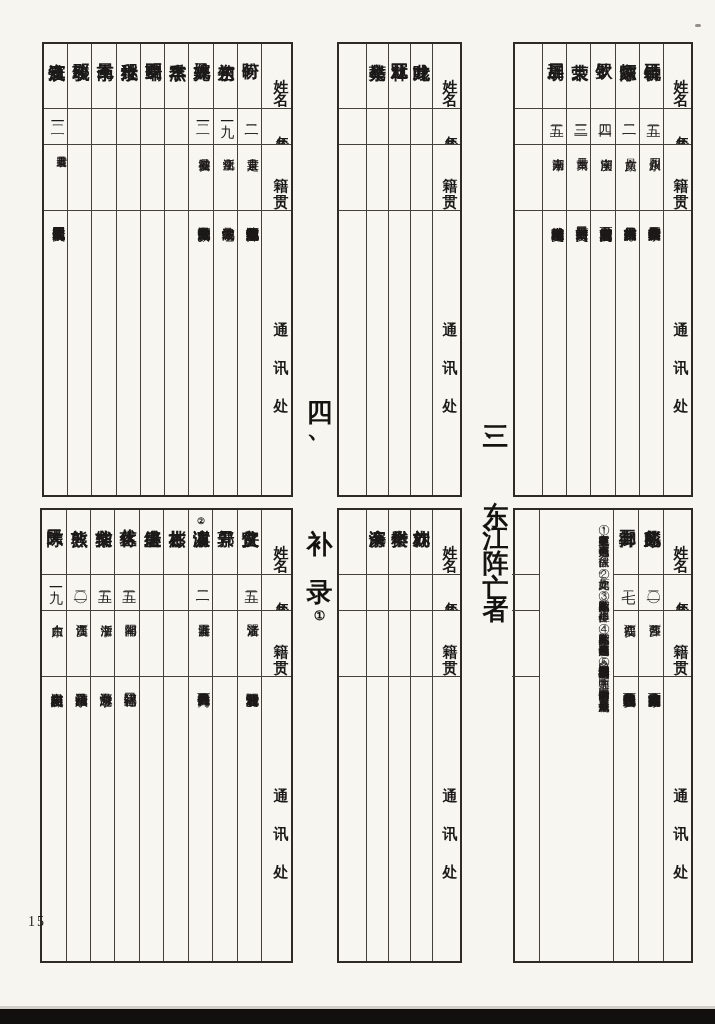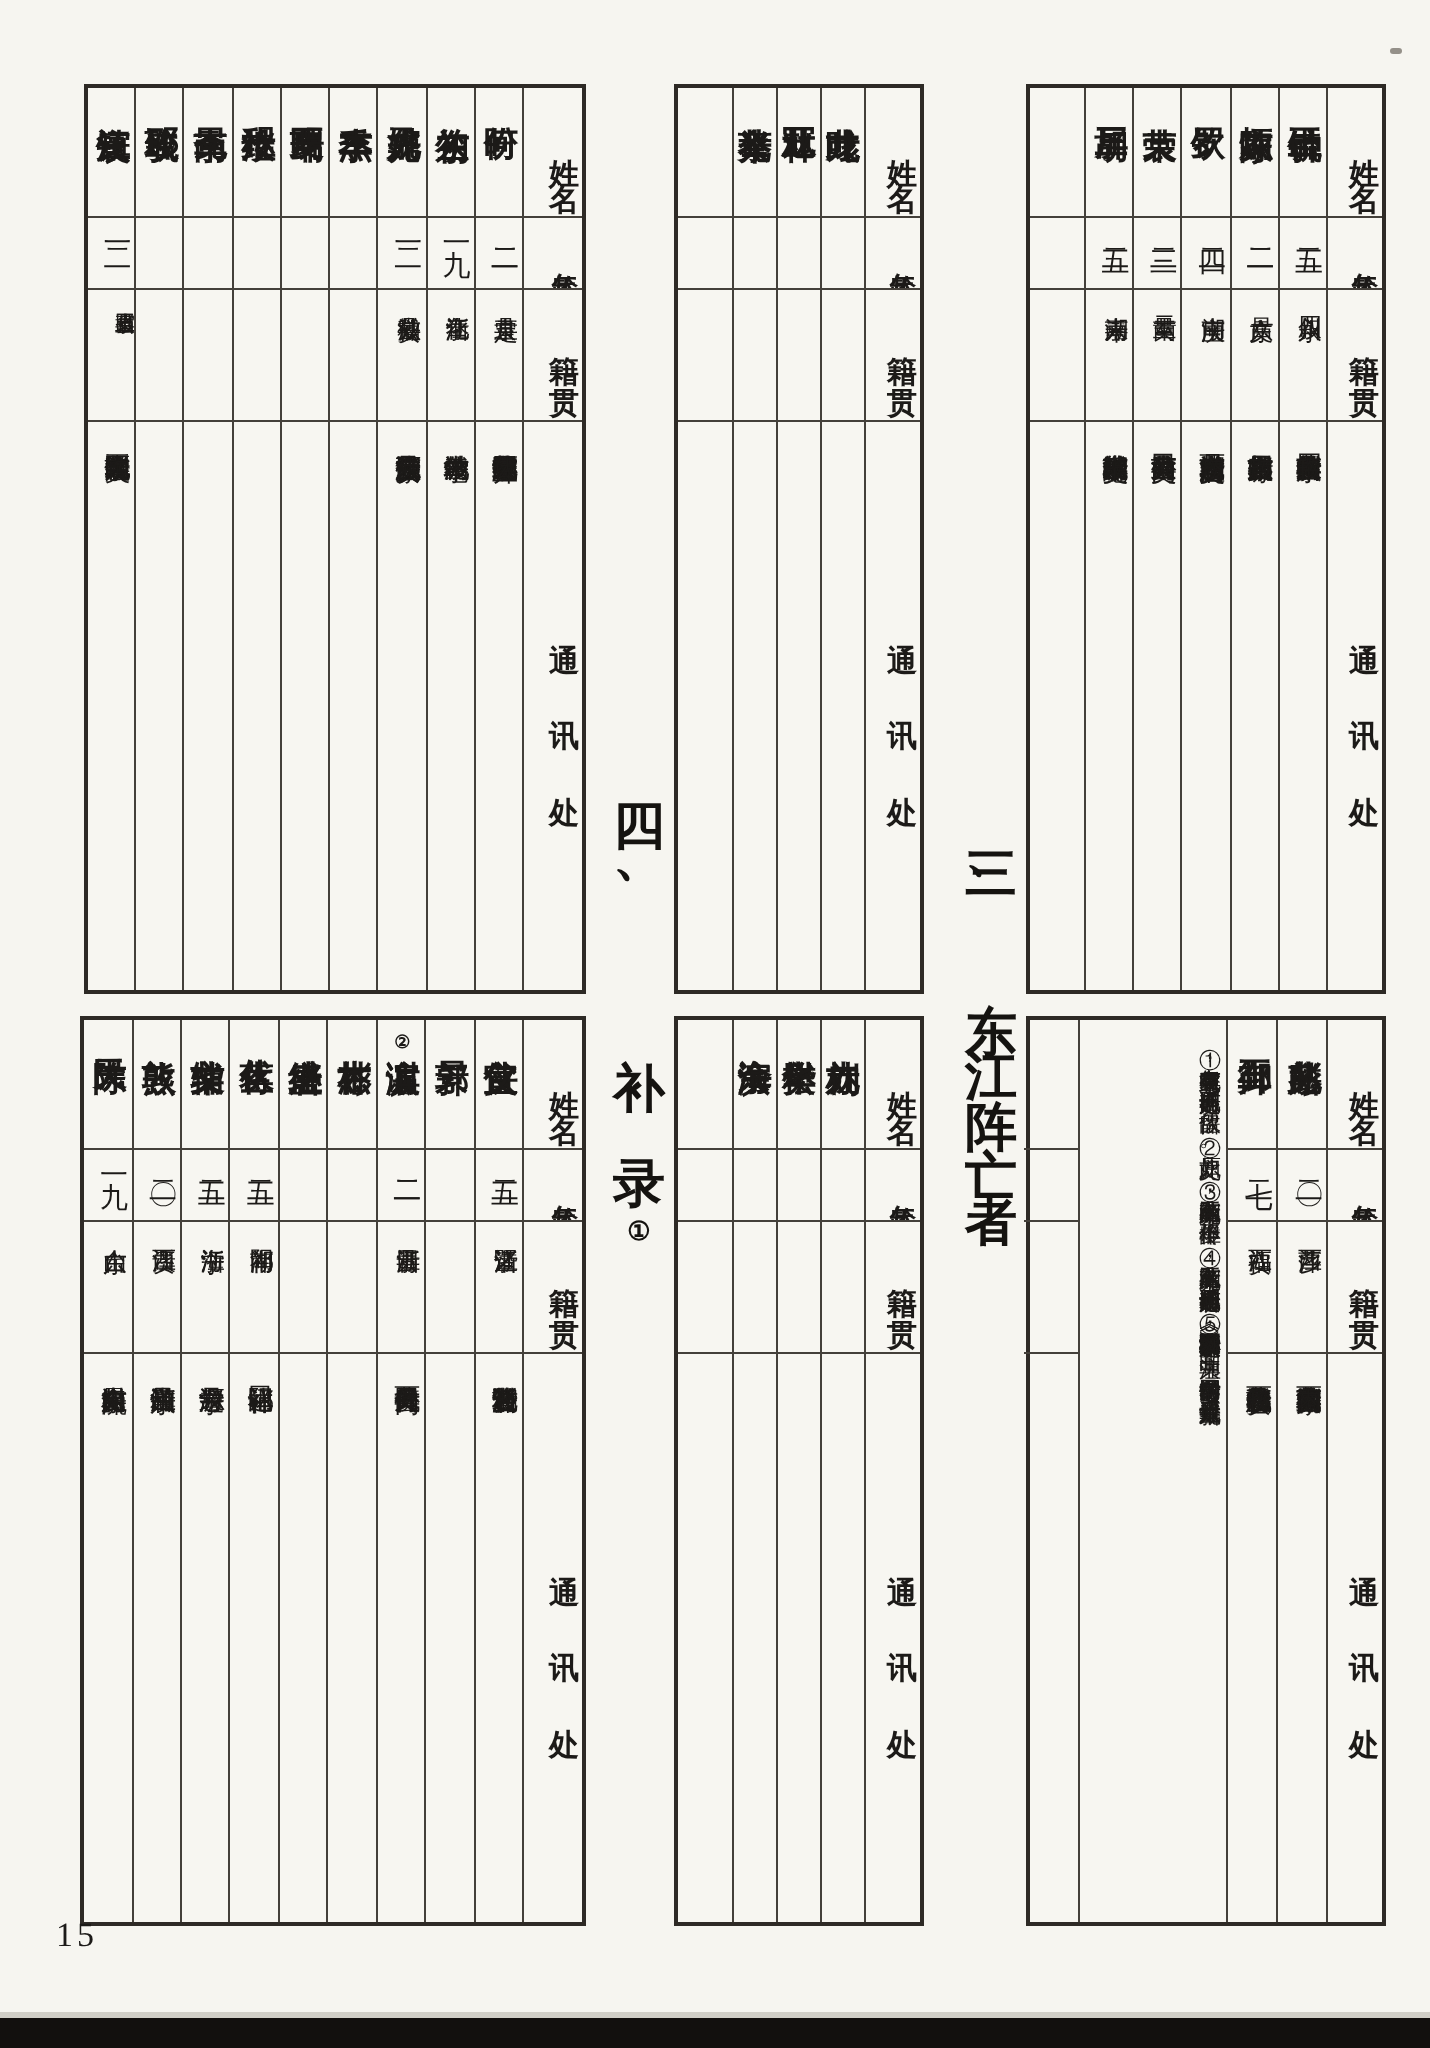--- a/index.html
+++ b/index.html
@@ -60,22 +60,22 @@
     writing-mode:vertical-rl;
     text-orientation:upright;
     text-align:center;
     font-weight:bold;
     color:#151310;
   }
   .divider-east{font-size:26px;letter-spacing:24px;}
   .divider-supp{font-size:26px;letter-spacing:50px;}
   .divider-supp .sup-mark{font-size:13px;letter-spacing:0;}
   .page-number{
-    position:absolute;left:28px;top:958px;
-    font-size:17px;letter-spacing:2px;
+    position:absolute;left:28px;top:914px;
+    font-size:14px;letter-spacing:2px;
   }
   .scan-edge{
     position:absolute;left:0;right:0;bottom:0;height:15px;
     background:#12100e;
   }
   .scan-smudge{
     position:absolute;left:0;right:0;bottom:15px;height:3px;
     background:#b9b5ac;opacity:.6;
   }
   .corner-mark{

